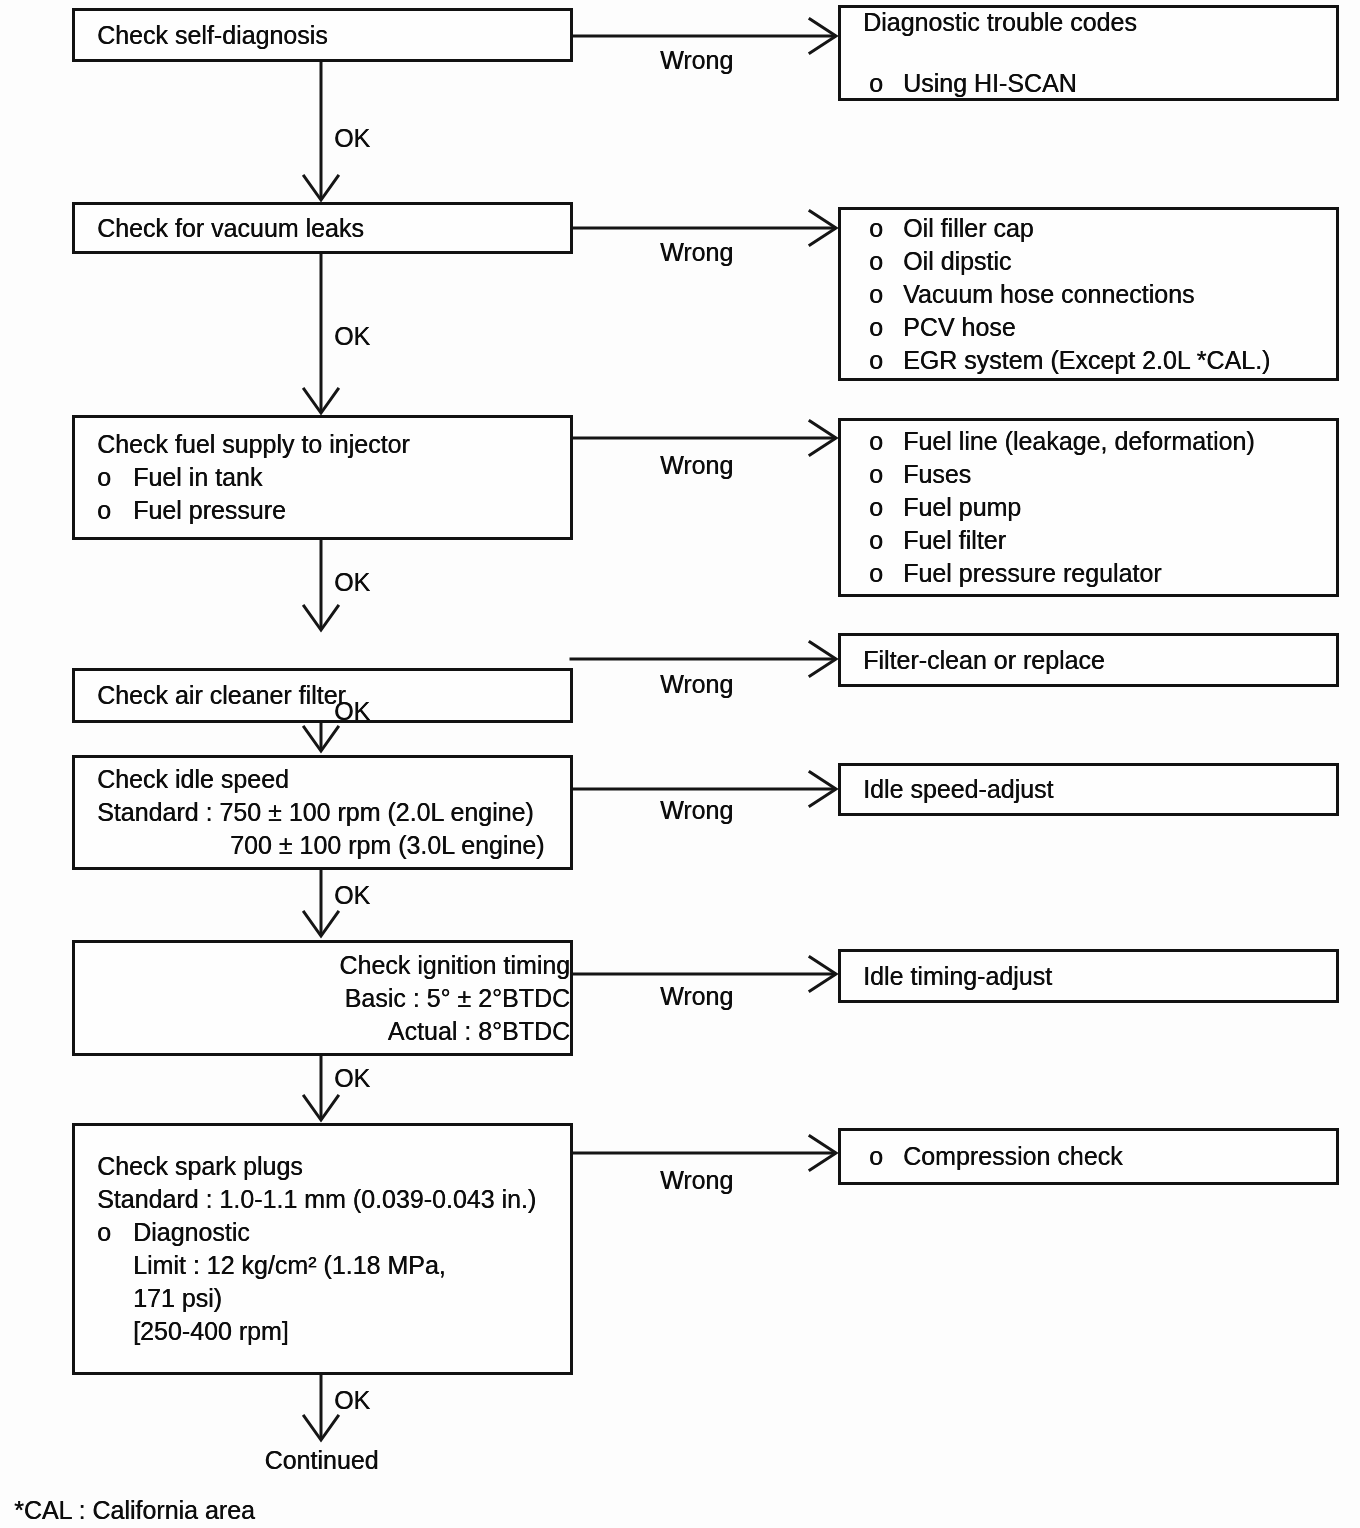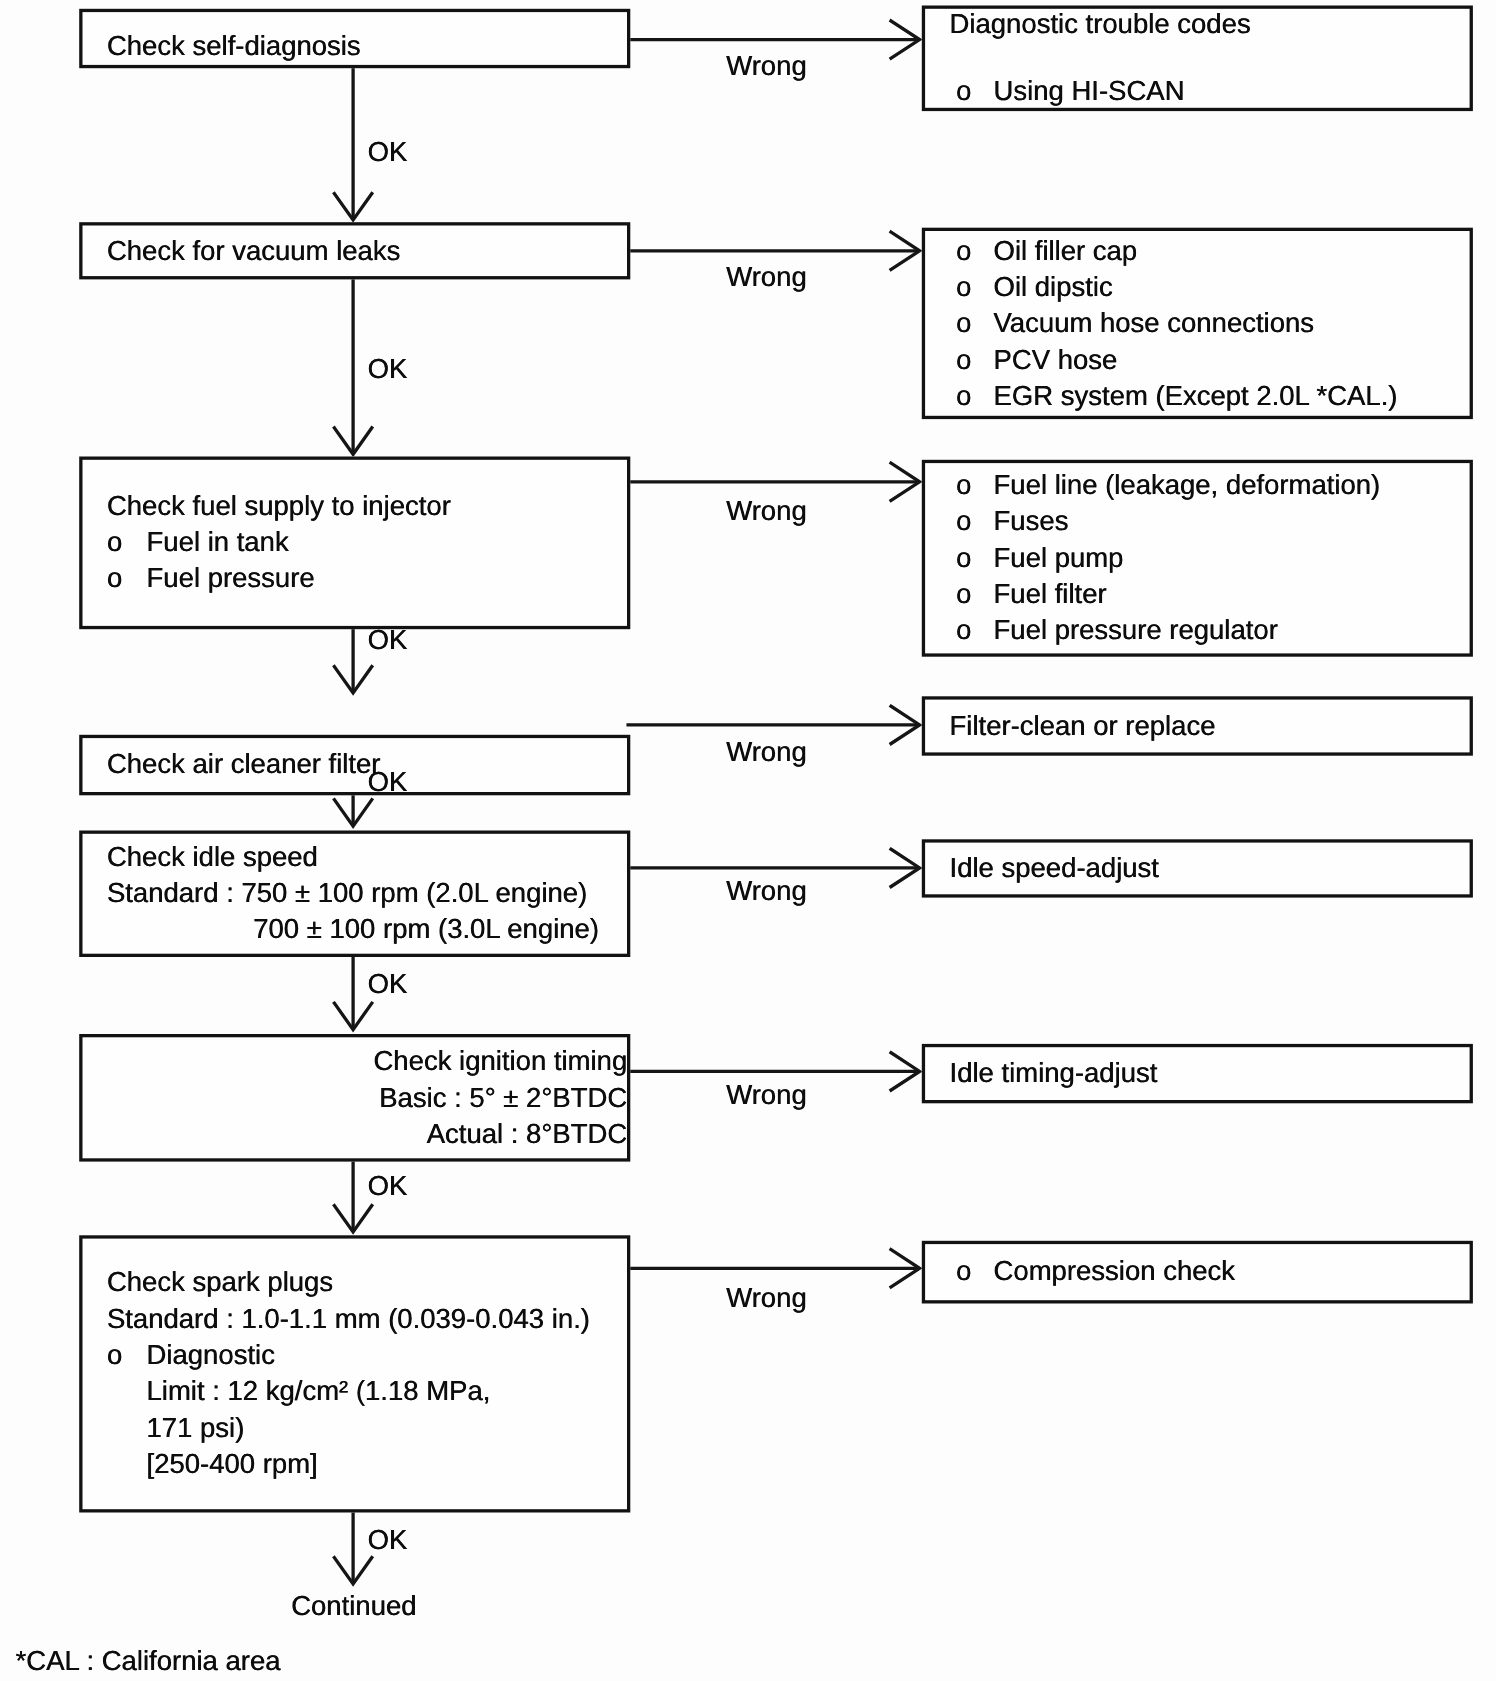--- a/index.html
+++ b/index.html
@@ -96,40 +96,40 @@
     <g>
       <line x1="321" y1="1056" x2="321" y2="1118"></line>
         <polyline points="304,1096 321,1120 338,1096"></polyline>
     </g>
     <g>
       <line x1="321" y1="1375" x2="321" y2="1438"></line>
         <polyline points="304,1416 321,1440 338,1416"></polyline>
     </g>
   </svg>
 
-  <div class="box lbox" style="top:8px;height:54px;justify-content:flex-end;">
+  <div class="box lbox" style="top:8px;height:54px;">
     <div>Check self-diagnosis</div>
   </div>
   <div class="box rbox" style="top:5px;height:96px;gap:28px;">
     <div>Diagnostic trouble codes</div>
     <div><span class="bm">o</span><span>Using HI-SCAN</span></div>
   </div>
 
   <div class="box lbox" style="top:202px;height:52px;">
     <div>Check for vacuum leaks</div>
   </div>
   <div class="box rbox" style="top:207px;height:174px;">
     <div><span class="bm">o</span><span>Oil filler cap</span></div>
     <div><span class="bm">o</span><span>Oil dipstic</span></div>
     <div><span class="bm">o</span><span>Vacuum hose connections</span></div>
     <div><span class="bm">o</span><span>PCV hose</span></div>
     <div><span class="bm">o</span><span>EGR system (Except 2.0L *CAL.)</span></div>
   </div>
 
-  <div class="box lbox" style="top:415px;height:157px;">
+  <div class="box lbox" style="top:415px;height:125px;">
     <div>Check fuel supply to injector</div>
     <div><span class="bm">o</span><span>Fuel in tank</span></div>
     <div><span class="bm">o</span><span>Fuel pressure</span></div>
   </div>
   <div class="box rbox" style="top:418px;height:179px;">
     <div><span class="bm">o</span><span>Fuel line (leakage, deformation)</span></div>
     <div><span class="bm">o</span><span>Fuses</span></div>
     <div><span class="bm">o</span><span>Fuel pump</span></div>
     <div><span class="bm">o</span><span>Fuel filter</span></div>
     <div><span class="bm">o</span><span>Fuel pressure regulator</span></div>

